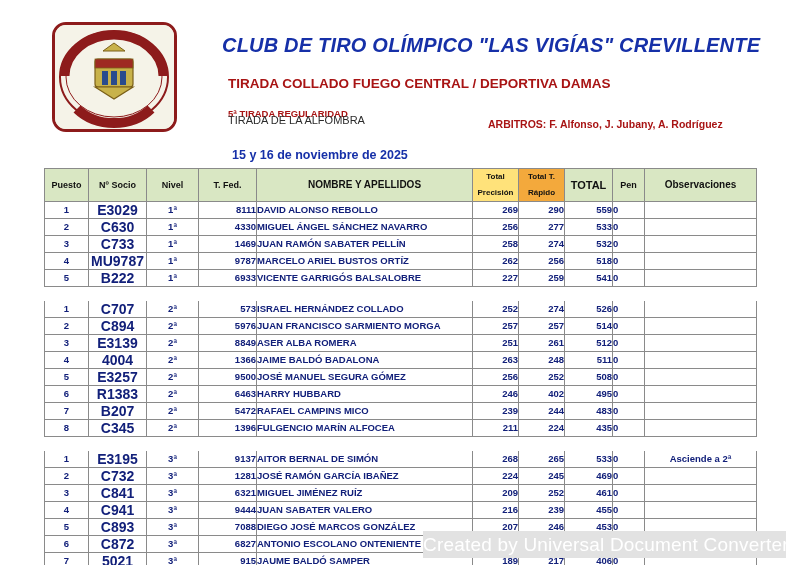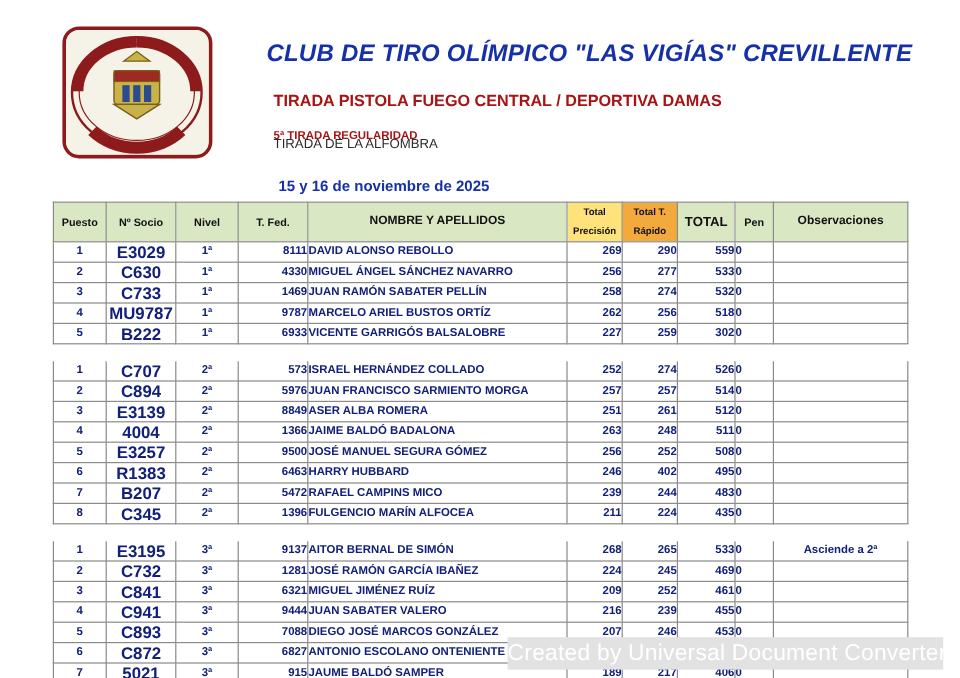--- a/index.html
+++ b/index.html
@@ -221,23 +221,24 @@
           <rect x="47" y="46" width="6" height="14" fill="#2a4b8d"></rect>
           <rect x="56" y="46" width="6" height="14" fill="#2a4b8d"></rect>
           <rect x="65" y="46" width="6" height="14" fill="#2a4b8d"></rect>
           <path d="M48 26 L59 18 L70 26 Z" fill="#c8b24a" stroke="#7a5f18" stroke-width="1"></path>
         </g>
         <text x="59" y="26" font-family="Liberation Sans, sans-serif" font-size="6" fill="#f5f3e8" text-anchor="middle" font-weight="bold"></text>
       </svg>
     </div>
 
     <div class="club-title">CLUB DE TIRO OLÍMPICO "LAS VIGÍAS" CREVILLENTE</div>
-    <div class="event-title">TIRADA PISTOLA FUEGO CENTRAL  / DEPORTIVA DAMAS</div>
+    <div class="event-title">TIRADA COLLADO FUEGO CENTRAL  / DEPORTIVA DAMAS</div>
     <div class="event-sub">5ª TIRADA REGULARIDAD</div>
     <div class="event-sub2">TIRADA DE LA ALFOMBRA</div>
+    <div class="referees">ARBITROS: F. Alfonso, J. Jubany, A. Rodríguez</div>
     <div class="dates">15 y 16 de noviembre de 2025</div>
   </div>
 
   <div class="table-wrap">
     <table class="results">
       <colgroup>
         <col style="width:44px">
         <col style="width:58px">
         <col style="width:52px">
         <col style="width:58px">
@@ -318,21 +319,21 @@
             <td class="obs"></td>
           </tr>
           <tr>
             <td class="puesto">5</td>
             <td class="socio">B222</td>
             <td class="nivel">1ª</td>
             <td class="tfed">6933</td>
             <td class="nombre">VICENTE GARRIGÓS BALSALOBRE</td>
             <td class="num">227</td>
             <td class="num">259</td>
-            <td class="totalv">302</td>
+            <td class="totalv">541</td>
             <td class="pen">0</td>
             <td class="obs"></td>
           </tr>
           <tr class="spacer">
             <td colspan="10"></td>
           </tr>
           <tr>
             <td class="puesto">1</td>
             <td class="socio">C707</td>
             <td class="nivel">2ª</td>

